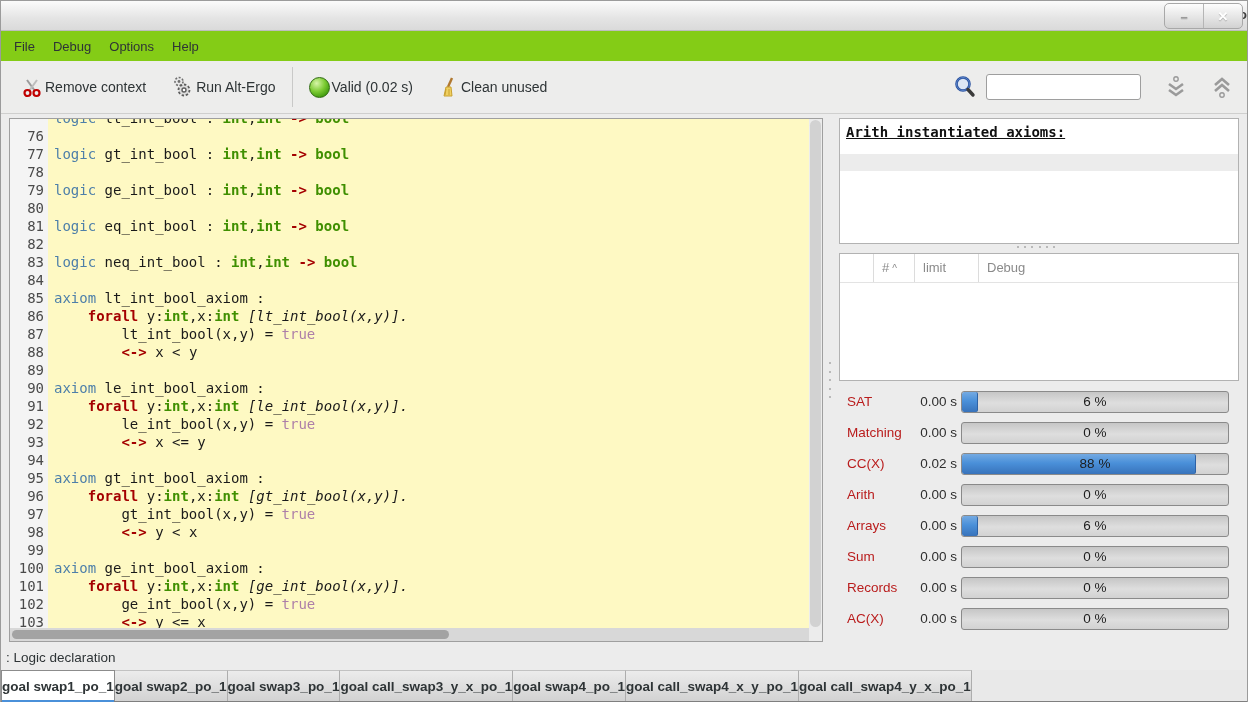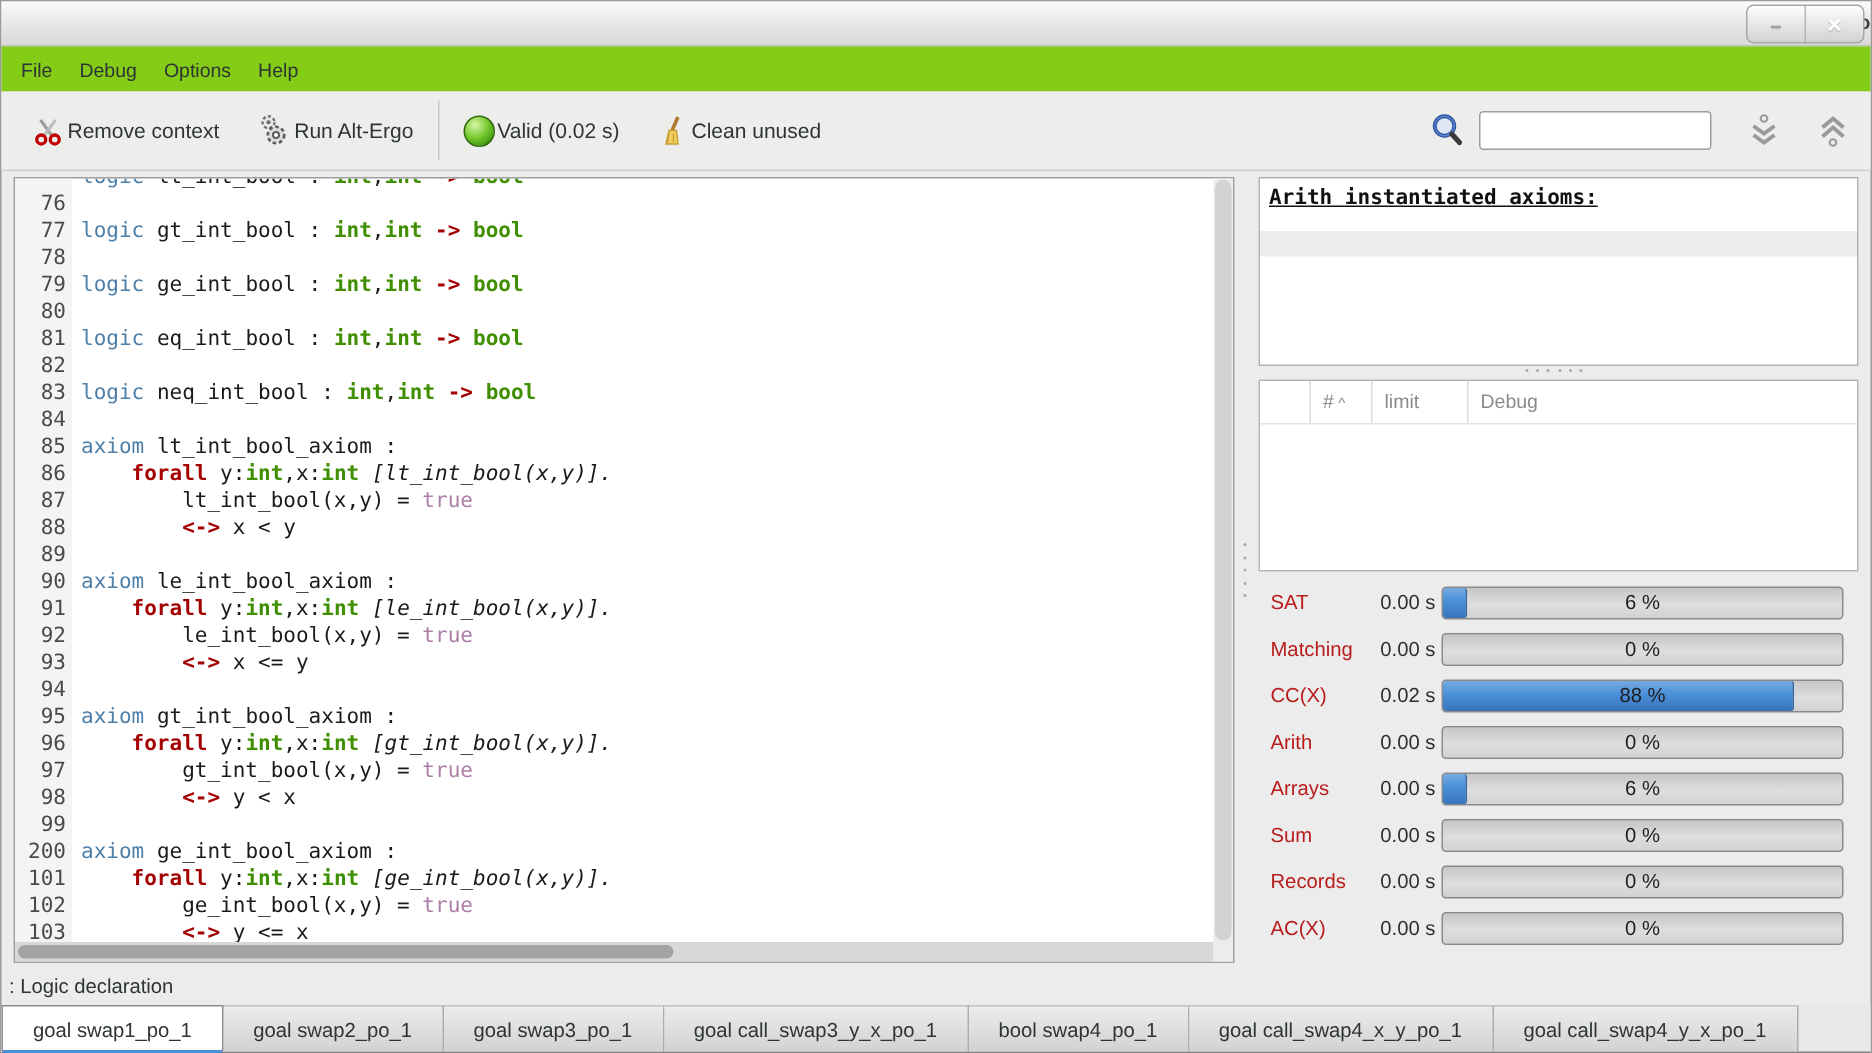--- a/index.html
+++ b/index.html
@@ -27,21 +27,21 @@
   .tool-btn{display:flex;align-items:center;gap:2px;padding:6px 6px;border-radius:3px;color:#2e3436;font-size:14px;text-align:center;}
   .tool-sep{width:1px;height:40px;background:#c9c9c8;margin:0 10px;}
   .orb{width:21px;height:21px;border-radius:50%;border:1px solid #2d6b0e;box-sizing:border-box;
     background:radial-gradient(circle at 35% 28%,#d7f5a8,#7ccb33 45%,#47a012 75%,#357f0c);}
   .tool-spacer{flex:1;}
   .search-entry{width:155px;height:26px;border:1px solid #9e9e9e;border-radius:3px;background:#fff;
     font-family:"Liberation Sans",sans-serif;font-size:13px;padding:0 6px;box-sizing:border-box;margin-left:8px;outline:none;}
   .nav-icon{margin-left:24px;display:flex;align-items:center;}
 
   
-  .editor{position:absolute;left:8px;top:117px;width:814px;height:524px;background:#ffffff;
+  .editor{position:absolute;left:8px;top:117px;width:814px;height:524px;background:#fef9c3;
     border:1px solid #9f9f9f;box-sizing:border-box;}
   .edit-scroll{position:absolute;left:0;top:0;right:13px;bottom:13px;overflow:hidden;display:flex;}
   .gutter{width:38px;background:#f4f4f4;font-family:"DejaVu Sans Mono",monospace;font-size:14px;color:#4a4a4a;
     text-align:right;padding-right:4px;box-sizing:border-box;flex:none;}
   .codecol{flex:1;font-family:"DejaVu Sans Mono",monospace;font-size:14px;color:#1a1a1a;padding-left:6px;overflow:hidden;}
   .code-line,.gut-line{height:18px;line-height:18px;white-space:pre;}
   .partial{height:8px;overflow:hidden;}
   .partial > div{margin-top:-10px;}
   .s-kw{color:#4d7fa9;}
   .s-op{color:#a40000;font-weight:bold;}
@@ -80,22 +80,22 @@
     background:linear-gradient(#c6c6c6,#dedede 55%,#d2d2d2);box-sizing:border-box;overflow:hidden;}
   .pfill{position:absolute;left:0;top:0;bottom:0;border-radius:2px;
     background:linear-gradient(#74aae2,#4a90d9 45%,#3873bb);border-right:1px solid #2d62a6;box-sizing:border-box;}
   .ptext{position:absolute;left:0;right:0;top:2px;text-align:center;color:#1d1d1d;font-size:13.5px;}
 
   
   .statusbar{position:absolute;left:0;top:645px;width:100%;height:24px;color:#2e3436;font-size:13.5px;
     padding-left:5px;box-sizing:border-box;padding-top:4px;}
   .tabbar{position:absolute;left:0;top:669px;width:100%;height:33px;background:#e9e9e9;
     border-bottom:2px solid #7f7f7f;box-sizing:border-box;display:flex;align-items:stretch;}
-  .tab{padding:0 20px;display:flex;align-items:center;font-size:13.5px;color:#2e3436;
-    background:linear-gradient(#ececec,#d2d2d2);border-right:1px solid #adadad;border-top:1px solid #c2c2c2;position:relative;}
+  .tab{padding:0 0;display:flex;align-items:center;font-size:13.5px;color:#2e3436;
+    background:linear-gradient(#ececec,#d2d2d2);border-right:1px solid #adadad;border-top:1px solid #c2c2c2;position:relative;font-weight:bold;}
   .tab.active{background:#fff;border:1px solid #8c8c8c;border-bottom:none;z-index:2;}
   .tab.active::after{content:"";position:absolute;left:0;right:0;bottom:-2px;height:3px;background:#4a90d9;}
 
   svg{display:block;}
 </style>
 </head>
 <body>
 
 <div class="window">
 
@@ -199,21 +199,21 @@
           <div class="gut-line">90</div>
           <div class="gut-line">91</div>
           <div class="gut-line">92</div>
           <div class="gut-line">93</div>
           <div class="gut-line">94</div>
           <div class="gut-line">95</div>
           <div class="gut-line">96</div>
           <div class="gut-line">97</div>
           <div class="gut-line">98</div>
           <div class="gut-line">99</div>
-          <div class="gut-line">200</div>
+          <div class="gut-line">100</div>
           <div class="gut-line">101</div>
           <div class="gut-line">102</div>
           <div class="gut-line">103</div>
         </div>
       <div class="codecol">
           <div class="code-line partial"><div class="code-line"><span class="s-kw">logic</span><span> lt_int_bool : </span><span class="s-ty">int</span><span>,</span><span class="s-ty">int</span><span> </span><span class="s-op">-&gt;</span><span> </span><span class="s-ty">bool</span></div></div>
           <div class="code-line">&nbsp;</div>
           <div class="code-line"><span class="s-kw">logic</span><span> gt_int_bool : </span><span class="s-ty">int</span><span>,</span><span class="s-ty">int</span><span> </span><span class="s-op">-&gt;</span><span> </span><span class="s-ty">bool</span></div>
           <div class="code-line">&nbsp;</div>
           <div class="code-line"><span class="s-kw">logic</span><span> ge_int_bool : </span><span class="s-ty">int</span><span>,</span><span class="s-ty">int</span><span> </span><span class="s-op">-&gt;</span><span> </span><span class="s-ty">bool</span></div>
@@ -345,18 +345,18 @@
       </div>
     </div>
 
   <div class="statusbar">: Logic declaration</div>
 
   <div class="tabbar">
       <div class="tab active">goal swap1_po_1</div>
       <div class="tab">goal swap2_po_1</div>
       <div class="tab">goal swap3_po_1</div>
       <div class="tab">goal call_swap3_y_x_po_1</div>
-      <div class="tab">bool swap4_po_1</div>
+      <div class="tab">goal swap4_po_1</div>
       <div class="tab">goal call_swap4_x_y_po_1</div>
       <div class="tab">goal call_swap4_y_x_po_1</div>
     </div>
 
 </div>
 
 </body></html>

